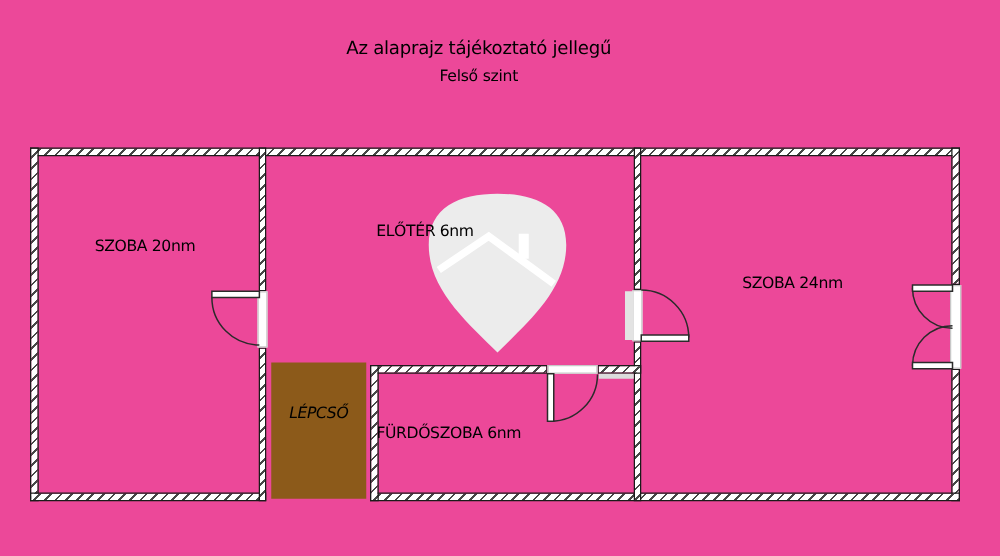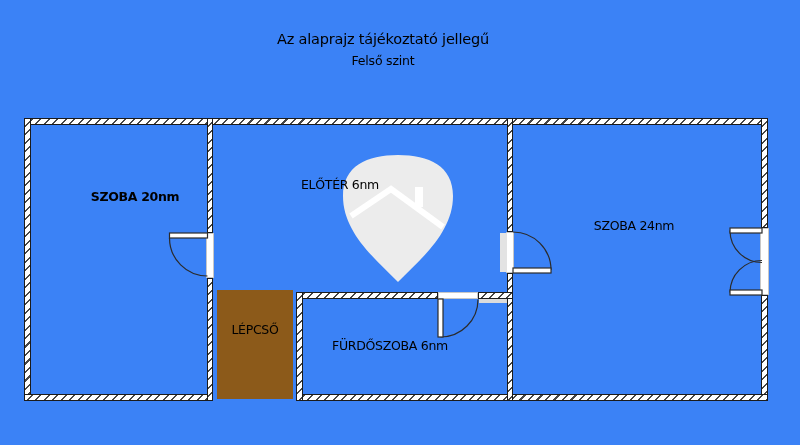--- a/index.html
+++ b/index.html
@@ -1,17 +1,17 @@
 <!DOCTYPE html>
 <html><head>
 <meta charset="utf-8">
 <style>
   html,body{margin:0;padding:0;background:#fff;}
   .canvas{
-    position:relative;width:800px;height:445px;background:#3b82f6;overflow:hidden;
+    position:relative;width:800px;height:445px;background:#ec4899;overflow:hidden;
     font-family:"DejaVu Sans","Liberation Sans",sans-serif;color:#000;
   }
   .title-line{position:absolute;left:383px;transform:translateX(-50%);
     white-space:nowrap;letter-spacing:-0.2px;}
   .title-main{top:31px;font-size:14.5px;}
   .title-sub{top:53px;font-size:12.5px;}
 
   .wall{
     position:absolute;box-sizing:border-box;border:1px solid #1b1b1b;
     background:repeating-linear-gradient(135deg,#ffffff 0 4.5px,#474747 4.5px 6px);
@@ -44,25 +44,25 @@
   .w-div2-low     {left:507px; top:273px; width:6px;   height:128px;}
   .w-bath-top-l   {left:296px; top:292px; width:142px; height:7px;}
   .w-bath-top-r   {left:478px; top:292px; width:35px;  height:7px;}
   .w-bath-left    {left:296px; top:292px; width:7px;   height:109px;}
 
   .j-1{left:206px; top:233px; width:8px;  height:45px;}
   .j-2{left:506px; top:232px; width:8px;  height:41px;}
   .j-3{left:438px; top:292px; width:40px; height:7px;}
   .j-4{left:760px; top:228px; width:9px;  height:67px;}
 
-  .lbl-szoba20   {left:135px; top:189px;font-weight:bold;}
+  .lbl-szoba20   {left:116px; top:189px;}
   .lbl-eloter    {left:340px; top:177px;text-align:center;}
   .lbl-szoba24   {left:634px; top:218px;}
-  .lbl-furdoszoba{left:359px; top:338px;margin-left:31px;}
-  .lbl-lepcso    {left:255px; top:322px;}
+  .lbl-furdoszoba{left:359px; top:338px;}
+  .lbl-lepcso    {left:255px; top:322px;font-style:italic;}
 </style>
 </head>
 <body>
 
 <div class="canvas">
 
   <div class="title-line title-main">Az alaprajz tájékoztató jellegű</div>
   <div class="title-line title-sub">Felső szint</div>
 
   <svg class="svg-watermark" width="800" height="445" viewBox="0 0 800 445">

